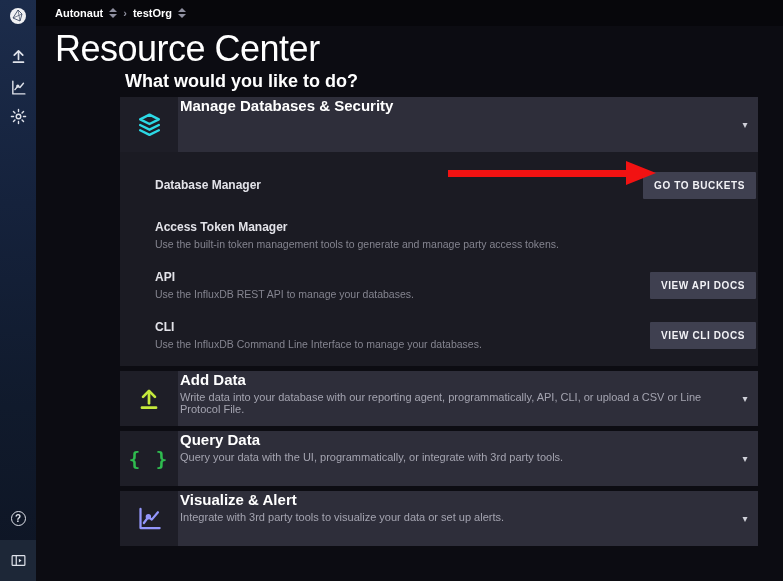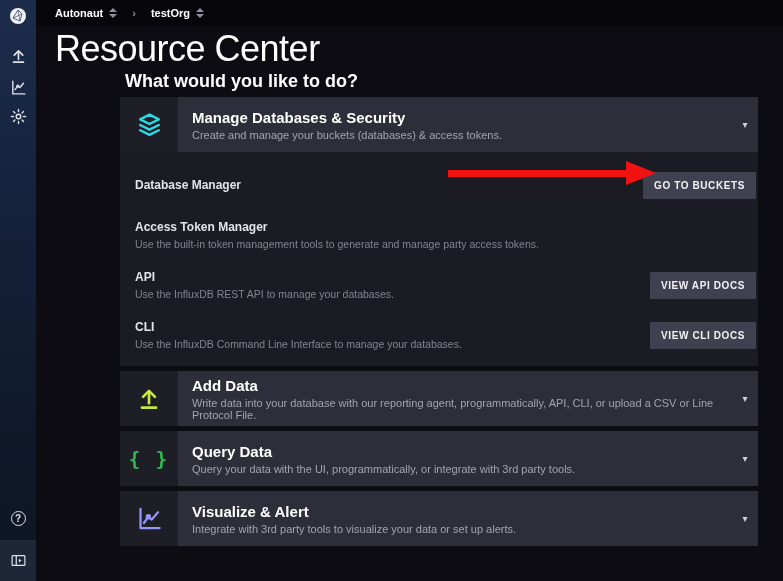--- a/index.html
+++ b/index.html
@@ -10,44 +10,44 @@
   .sidebar { position:absolute; left:0; top:0; width:36px; height:581px;
     background:linear-gradient(180deg,#1c2c4b 0%,#15223c 35%,#101a2c 70%,#0e1524 100%); z-index:5; }
   .sidebar .logo { position:absolute; top:3px; left:0; width:36px; height:26px; display:flex; align-items:center; justify-content:center; }
   .side-icon { position:absolute; left:0; width:36px; height:24px; display:flex; align-items:center; justify-content:center; color:#dfe2ea; cursor:pointer; }
   .side-icon svg { display:block; }
   .help-circle { width:15px; height:15px; border:1.4px solid #dfe2ea; border-radius:50%; display:flex; align-items:center; justify-content:center; font-size:10px; font-weight:bold; color:#dfe2ea; }
   .sidebar-bottom { position:absolute; left:0; bottom:0; width:36px; height:41px; background:#1d2737; display:flex; align-items:center; justify-content:center; }
 
   
   .topbar { position:absolute; left:36px; top:0; width:747px; height:26px; background:#07070b;
-    display:flex; align-items:center; padding-left:19px; gap:9px; }
+    display:flex; align-items:center; padding-left:19px; }
   .crumb { color:#fff; font-size:11px; font-weight:bold; cursor:pointer; display:flex; align-items:center; gap:6px; }
   .sort-caret { display:inline-flex; flex-direction:column; gap:2px; }
   .sort-caret .up { width:0; height:0; border-left:4px solid transparent; border-right:4px solid transparent; border-bottom:4px solid #8f90a0; }
   .sort-caret .dn { width:0; height:0; border-left:4px solid transparent; border-right:4px solid transparent; border-top:4px solid #8f90a0; }
   .crumb-sep { color:#8f90a0; font-size:11px; font-weight:bold; padding:0 6px; }
 
   
   .page-title { position:absolute; left:55px; top:28px; color:#fff; font-size:36px; font-weight:400; letter-spacing:-0.5px; }
   .page-prompt { position:absolute; left:125px; top:71px; color:#fff; font-size:18px; font-weight:bold; }
 
   
   .panels { position:absolute; left:120px; top:97px; width:638px; }
   .panel { width:100%; }
   .panel + .panel { margin-top:5px; }
   .panel-header { display:flex; height:55px; cursor:pointer; background:#2e2e3a; }
   .icon-cell { width:58px; min-width:58px; background:#1e1e27; display:flex; align-items:center; justify-content:center; }
-  .head-text { flex:1; display:flex; flex-direction:column; justify-content:center; padding-left:14px; gap:3px; }
+  .head-text { flex:1; display:flex; flex-direction:column; justify-content:flex-start; padding-left:2px; gap:3px; }
   .head-title { color:#fff; font-size:15px; font-weight:bold; }
   .head-desc { color:#a4a4b0; font-size:11px; }
   .head-caret { width:26px; display:flex; align-items:center; justify-content:center; color:#cfd0d8; font-size:10px; }
 
   .panel-body { background:#1b1b23; padding:8px 2px 6px 15px; }
-  .resource-row { display:flex; align-items:center; justify-content:space-between; height:50px; }
+  .resource-row { display:flex; align-items:center; justify-content:space-between; height:50px;margin-left:20px; }
   .row-text { display:flex; flex-direction:column; gap:4px; }
   .row-title { color:#e3e3e9; font-size:12px; font-weight:bold; }
   .row-desc { color:#84848f; font-size:10.5px; }
   .doc-btn { background:#3f4050; border:none; border-radius:1px; color:#f2f2f6; font-family:"Liberation Sans", sans-serif;
     font-size:10px; font-weight:bold; letter-spacing:0.6px; padding:8px 11px; cursor:pointer; white-space:nowrap; }
 
   .braces { color:#2fbb4f; font-family:"DejaVu Sans Mono", monospace; font-size:19px; font-weight:bold; letter-spacing:2px; }
 
   
   .red-arrow { position:absolute; left:448px; top:161px; width:208px; height:24px; z-index:8; pointer-events:none; }
@@ -127,21 +127,20 @@
       <div class="panel-header">
         <div class="icon-cell">
           <svg width="27" height="27" viewBox="0 0 26 26" fill="none" stroke="#2cd9e5" stroke-width="2.3" stroke-linecap="round" stroke-linejoin="round">
             <path d="M4 8 L13 3.5 L22 8 L13 12.5 Z"></path>
             <path d="M4 13.5 L13 18 L22 13.5"></path>
             <path d="M4 18.5 L13 23 L22 18.5"></path>
           </svg>
         </div>
         <div class="head-text">
           <span class="head-title">Manage Databases &amp; Security</span>
-          <span class="head-desc">Create and manage your buckets (databases) &amp; access tokens.</span>
         </div>
         <div class="head-caret">▾</div>
       </div>
       <div class="panel-body">
 
         <div class="resource-row">
           <div class="row-text">
             <span class="row-title">Database Manager</span>
           </div>
           <button class="doc-btn">GO TO BUCKETS</button>

